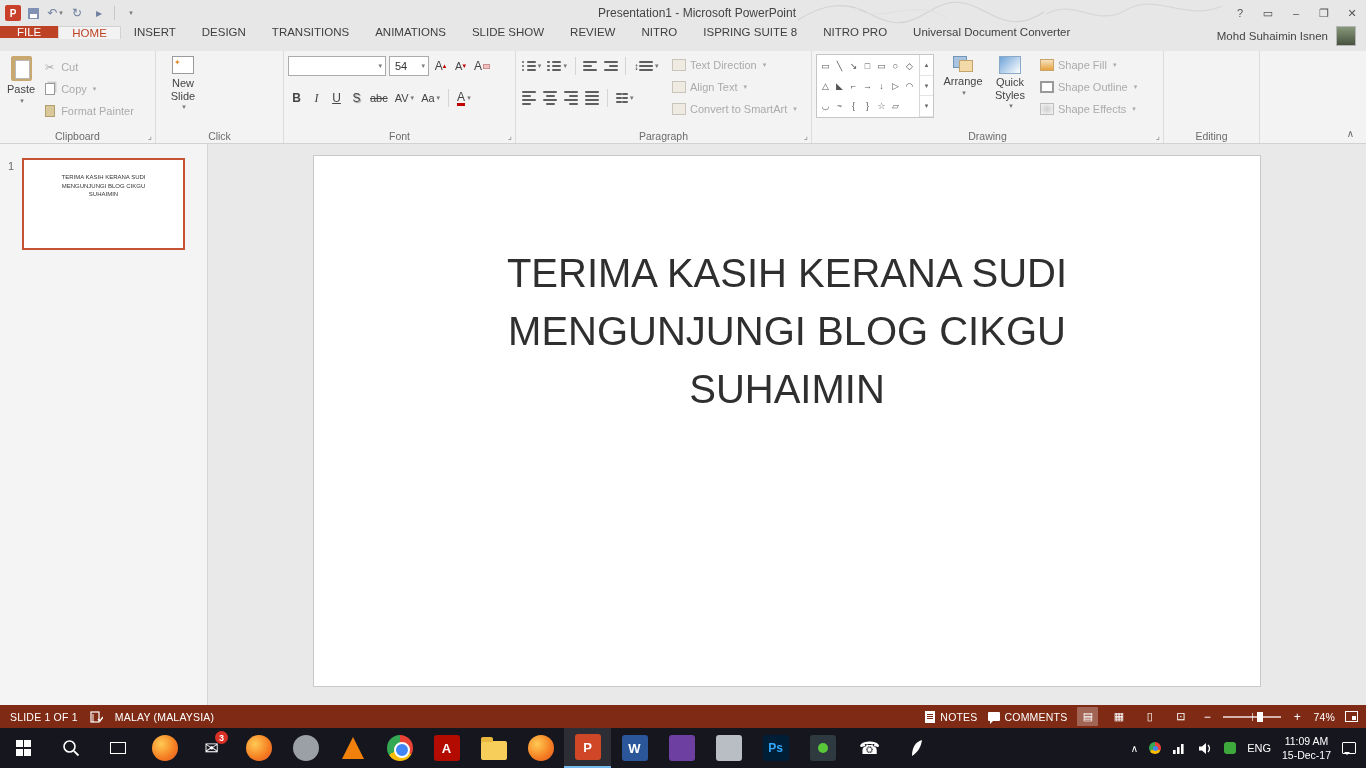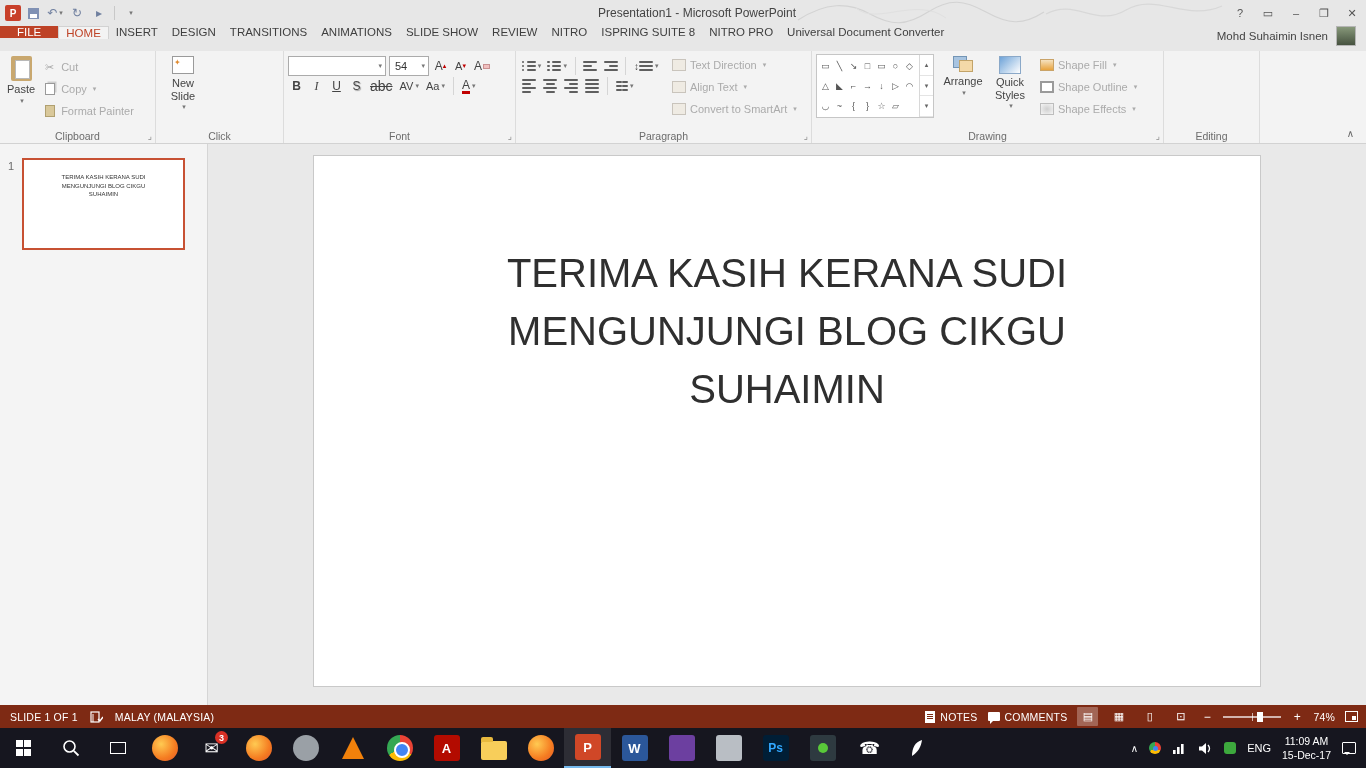--- a/index.html
+++ b/index.html
@@ -14,21 +14,21 @@
   .floppy { width:11px; height:11px; background:#8091B4; position:relative; }
   .floppy:after { content:""; position:absolute; left:2px; bottom:1px; width:7px; height:4px; background:#fff; }
   .qat-sep { width:1px; height:14px; background:#c8c8c8; margin:0 3px; }
   .win-title { position:absolute; left:0; right:0; text-align:center; font-size:12px; color:#444; z-index:1;padding-left:28px; }
   .flourish { position:absolute; right:140px; top:0; height:26px; width:430px; z-index:0; pointer-events:none; }
   .winctl { margin-left:auto; display:flex; z-index:2; }
   .win-btn { width:28px; height:24px; display:flex; align-items:center; justify-content:center; font-size:11px; color:#555; }
 
   
   .tabrow { height:25px; background:#E7E7E7; display:flex; align-items:flex-start; padding-right:10px; }
-  .tab { display:flex; align-items:center; padding:0 7px; font-size:11.5px; color:#3F3F3F; white-space:nowrap; }
+  .tab { display:flex; align-items:center; padding:0 13px; font-size:11.5px; color:#3F3F3F; white-space:nowrap; }
   .tab.file { background:#BE4226; color:#fff; padding:0 17px; }
   .tab.active { background:#F3F3F3; color:#BE4226; border:1px solid #D2D2D2; border-bottom:none; }
   .userbox { margin-left:auto; display:flex; align-items:center; gap:8px; font-size:11.5px; color:#444; white-space:nowrap; }
   .avatar { width:20px; height:20px; background:linear-gradient(#87987a,#46523f); border:1px solid #b5b5b5; }
 
   
   .ribbon { height:93px; background:#F3F3F3; border-bottom:1px solid #D2D2D2; display:flex; }
   .group { position:relative; border-right:1px solid #DCDCDC; padding:3px 3px 15px 4px; display:flex; align-items:flex-start; }
   .group-label { position:absolute; bottom:1px; left:0; right:0; text-align:center; font-size:10.5px; color:#6C6C6C; }
   .launcher { position:absolute; bottom:2px; right:3px; font-size:9px; color:#8a8a8a; line-height:1; }
@@ -40,28 +40,28 @@
   .srow { display:flex; align-items:center; gap:4px; height:22px; font-size:11px; color:#444; padding:0 4px; white-space:nowrap; }
   .ic { width:15px; display:inline-flex; align-items:center; justify-content:center; font-size:11px; }
   .paste-icon { width:21px; height:25px; background:#C9A86F; border-radius:2px; position:relative; margin-bottom:2px; }
   .paste-icon:after { content:""; position:absolute; left:4px; top:4px; width:13px; height:17px; background:#fff; border:1px solid #b9b9b9; }
   .newslide-icon { width:22px; height:18px; background:#fff; border:1px solid #9a9a9a; display:flex; align-items:flex-start; justify-content:flex-start; font-size:8px; color:#E08A2E; padding:1px; margin-bottom:3px; }
   .mini-ic { width:14px; height:12px; background:#EFEBE3; border:1px solid #C9C4BC; display:inline-block; }
   .copy-ic { width:10px; height:12px; background:#fff; border:1px solid #9a9a9a; box-shadow:2px -2px 0 -0.5px #cfcfcf; }
   .fp-ic { width:10px; height:12px; background:#D9C89A; border:1px solid #b0a070; }
 
   
-  .font-grid { display:flex; flex-direction:column; gap:0; padding-top:2px; }
+  .font-grid { display:flex; flex-direction:column; gap:12px; padding-top:2px; }
   .frow { display:flex; align-items:center; gap:3px; }
   .combo { background:#fff; border:1px solid #ABABAB; height:20px; display:flex; align-items:center; font-size:11px; color:#333; padding:0 3px 0 5px; }
   .combo .dd { margin-left:auto; }
   .tg { min-width:17px; height:20px; display:flex; align-items:center; justify-content:center; font-size:12px; color:#444; border-radius:2px; padding:0 2px; }
   .b { font-weight:bold; } .i { font-style:italic; font-family:"Liberation Serif",serif; }
   .u { text-decoration:underline; } .s-sh { text-shadow:1px 1px 1px #999; }
-  .strike { text-decoration:line-through; font-size:14px; }
+  .strike { text-decoration:line-through; font-size:11px; }
   .small-cap { font-size:11px; }
   .fcolor { border-bottom:3px solid #C00000; line-height:1; height:15px; display:inline-block; }
   .eraser { width:7px; height:5px; background:#F0BFBF; border:1px solid #c89090; display:inline-block; margin-left:1px; }
   .vsep { width:1px; height:18px; background:#d5d5d5; margin:0 3px; }
 
   
   .bars { display:inline-flex; flex-direction:column; gap:2.5px; width:14px; }
   .bars i { display:block; height:1.6px; background:#5f5f5f; width:14px; border-radius:1px; }
   .bars.c i:nth-child(even){ width:9px; margin:0 auto; }
   .bars.l i:nth-child(even){ width:9px; }

